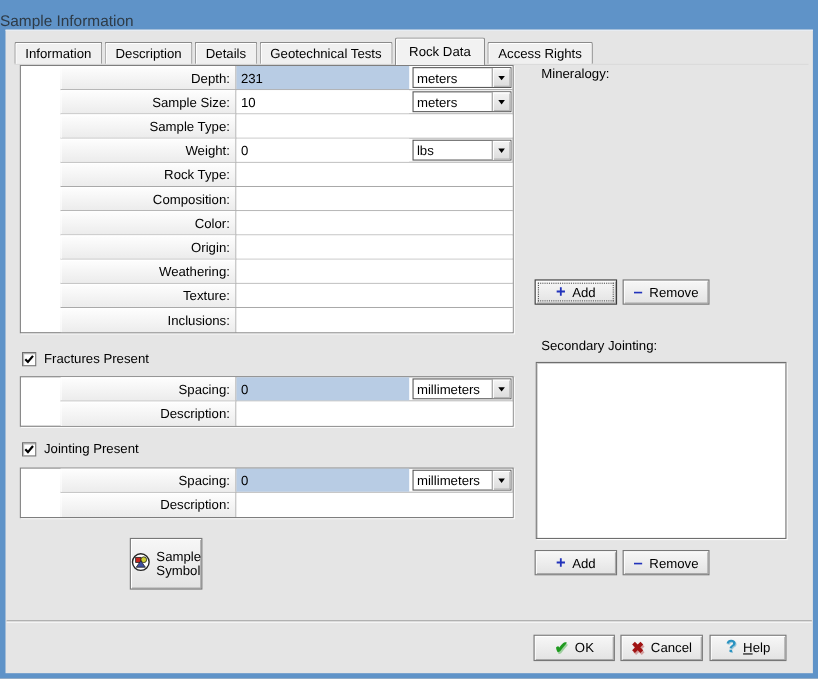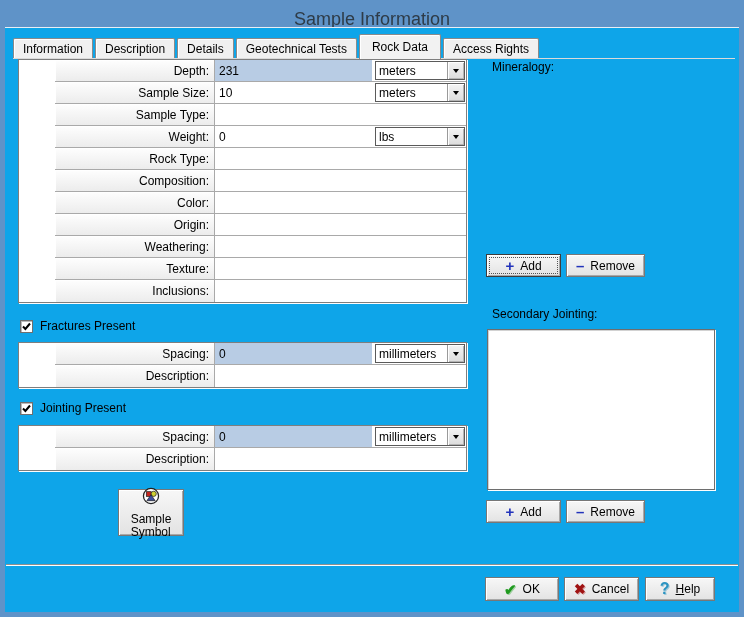--- a/index.html
+++ b/index.html
@@ -5,26 +5,26 @@
   * { margin:0; padding:0; box-sizing:border-box; }
   html,body { background:#c8c8c8; }
   body { font-family:"Liberation Sans", sans-serif; font-size:12px; color:#000; }
 
   .window {
     position:relative; width:744px; height:617px;
     background:#5f93c8; overflow:hidden;
   }
   .titlebar {
     position:absolute; left:0; top:0; width:744px; height:38px;
-    display:flex; align-items:center; justify-content:center;
-    color:#2e3b47; font-size:18px;
+    display:flex; align-items:center; 
+    color:#2e3b47; font-size:14px;
   }
   .client {
     position:absolute; left:5px; top:27px; width:734px; height:585px;
-    background:#0ea5e9; border-top:1px solid #e8eef5;
+    background:#e5e5e5; border-top:1px solid #e8eef5;
   }
 
   
   .tabstrip {
     position:absolute; left:8px; top:6px; right:4px; height:25px;
     display:flex; align-items:flex-end; border-bottom:1px solid #dadada;
   }
   .tab {
     height:20px; padding:0 9px; margin-right:2px;
     background:#f0f0f0; border:1px solid #8a8a8a; border-bottom:none;
@@ -91,21 +91,21 @@
     cursor:default;
   }
   .btn.focused { outline:1px dotted #555; outline-offset:-4px; border-color:#3c3c3c; }
   .glyph-plus  { color:#2233bb; font-weight:bold; font-size:15px; line-height:1; }
   .glyph-minus { color:#2233bb; font-weight:bold; font-size:15px; line-height:1; }
   .glyph-ok     { color:#1f9a1f; font-weight:bold; font-size:15px; line-height:1; text-shadow:1px 1px 0 #9fcf9f; }
   .glyph-cancel { color:#a01313; font-weight:bold; font-size:14px; line-height:1; text-shadow:1px 1px 0 #d3a0a0; }
   .glyph-help   { color:#2a93c1; font-weight:bold; font-size:16px; line-height:1; text-shadow:1px 1px 0 #9fc7d8; }
   .u { text-decoration:underline; }
 
-  .symbol-btn { flex-direction:column; gap:5px; text-align:left; line-height:13px; }
+  .symbol-btn { flex-direction:row; gap:5px; text-align:left; line-height:13px; }
   .symbol-btn .txt { text-align:left; }
 
   .separator {
     position:absolute; left:1px; right:1px; height:2px;
     border-top:1px solid #8f8f8f; border-bottom:1px solid #fdfdfd;
   }
 </style>
 </head>
 <body>
 

